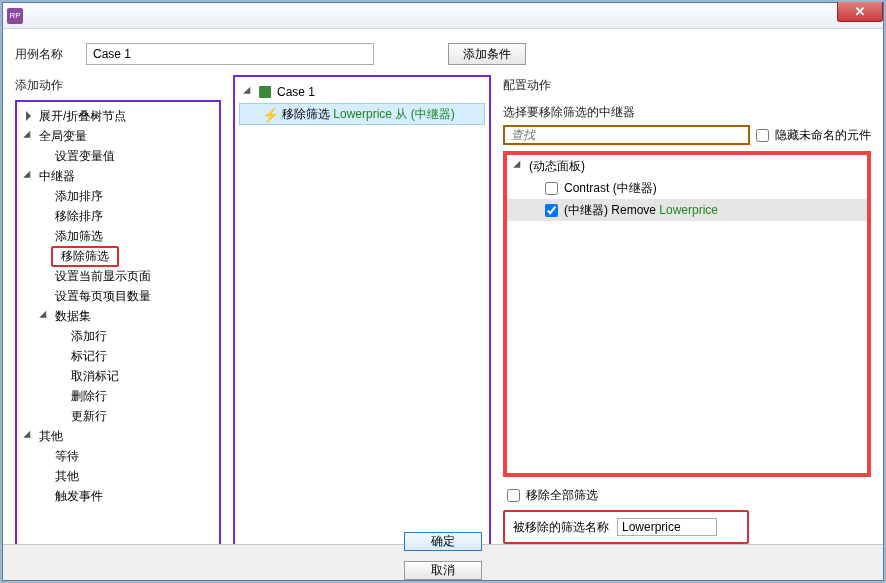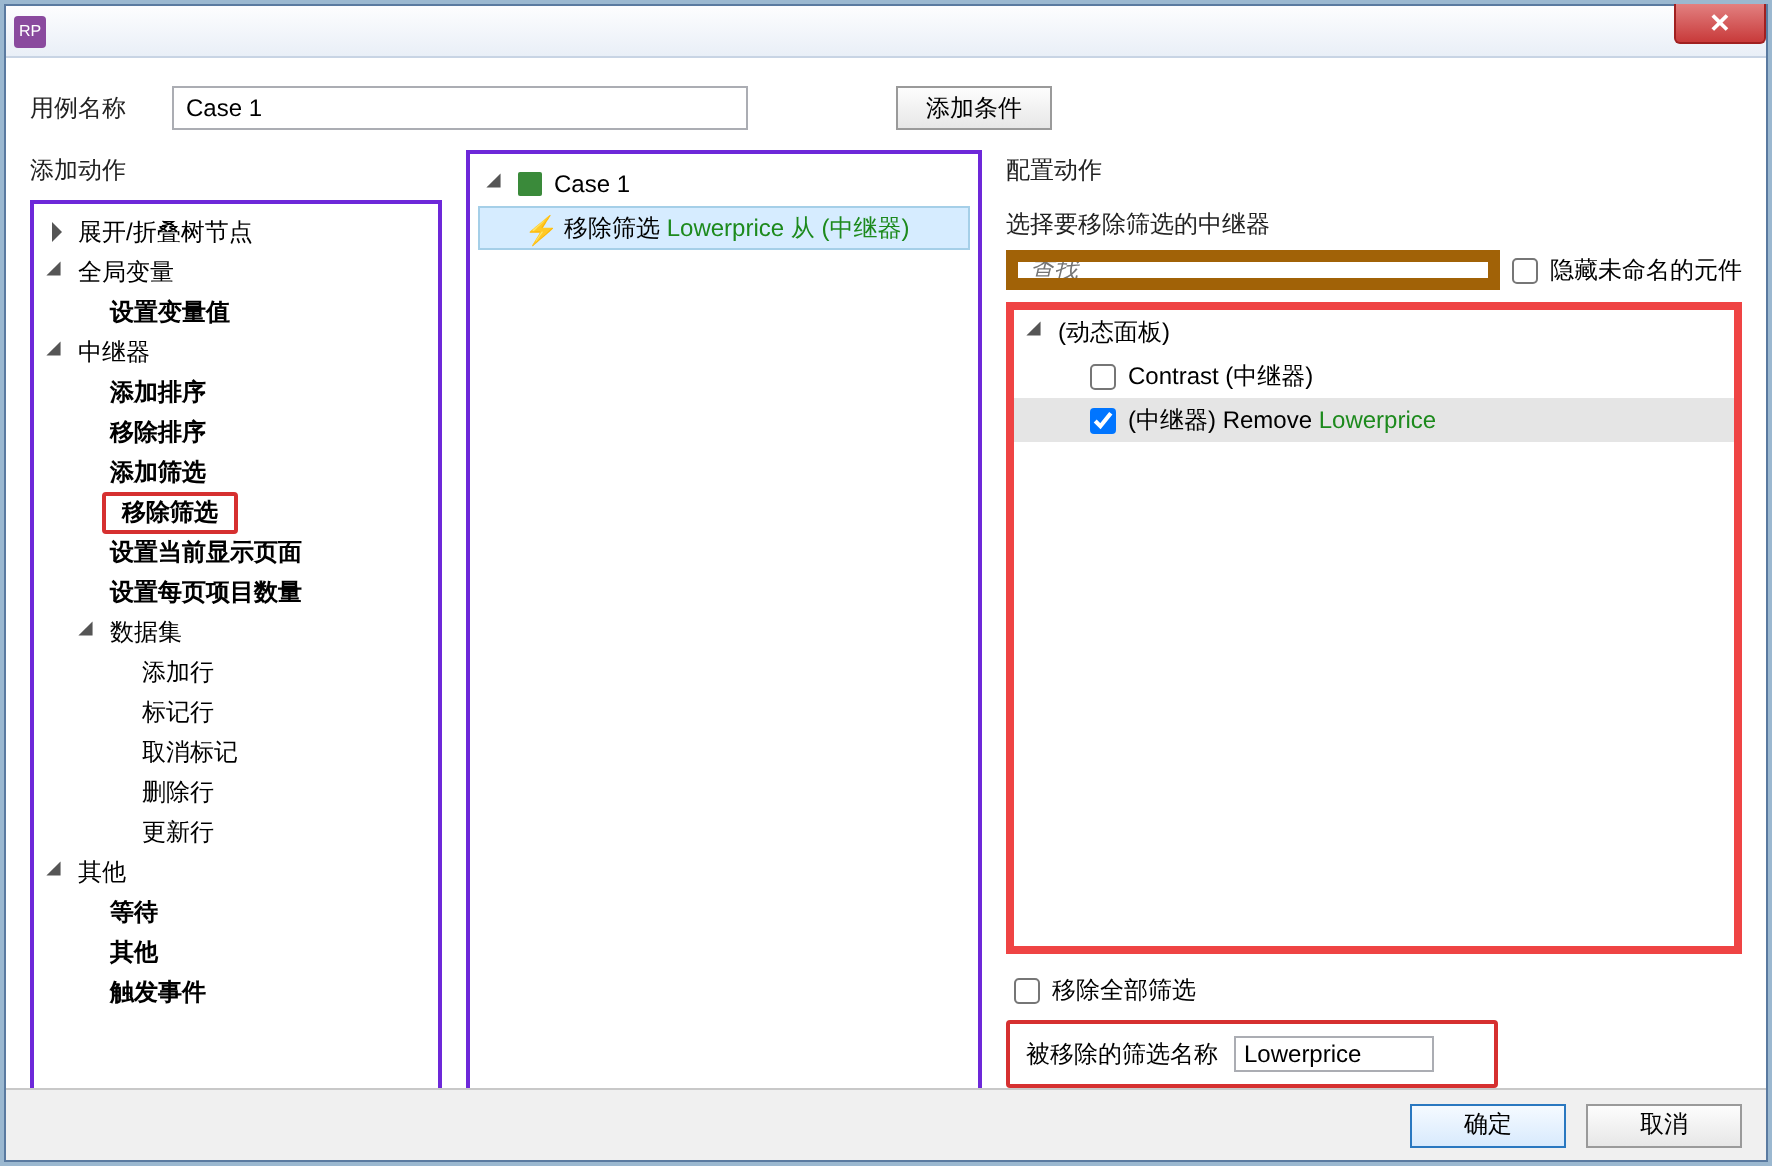--- a/index.html
+++ b/index.html
@@ -16,40 +16,40 @@
 .cols { display: flex; padding: 0 12px; gap: 12px; height: 476px; }
 .col { display: flex; flex-direction: column; }
 .col1 { width: 206px; } .col2 { width: 258px; } .col3 { flex: 1; }
 .col-head { color: #222; padding: 2px 0 6px 0; }
 .panel { border: 2px solid #6d28d9; background: #fff; flex: 1; overflow: auto; }
 .tree { padding: 4px 0; }
 .tree-row { display: flex; align-items: center; height: 20px; padding-left: 6px; cursor: default; }
 .caret { width: 12px; height: 12px; margin-right: 4px; display: inline-block; position: relative; }
 .caret.open::before { content:""; position:absolute; border-left:5px solid #555; border-top:5px solid transparent; border-bottom:5px solid transparent; left:3px; top:1px; transform: rotate(45deg);}
 .caret.closed::before { content:""; position:absolute; border-left:5px solid #555; border-top:5px solid transparent; border-bottom:5px solid transparent; left:3px; top:1px;}
-.ind-1 { padding-left: 22px; } .ind-2 { padding-left: 38px; font-weight: bold; } .ind-3 { padding-left: 54px; }
+.ind-1 { padding-left: 22px; } .ind-2 { padding-left: 38px; } .ind-3 { padding-left: 54px; }
 .red-box { border: 2px solid #d63030; border-radius: 2px; padding: 0; display: inline-block; margin-left: -4px; }
 .red-box-inner { padding: 2px 8px; }
 .org-panel { padding: 4px; }
 .org-row { display: flex; align-items: center; height: 22px; padding: 0 4px; }
 .org-row.sel { background: #d6ecff; border: 1px solid #a5cfe8; }
 .case-icon { width: 12px; height: 12px; background: #3a8a3a; margin-right: 6px; border-radius:1px; }
 .bolt { width: 14px; height: 14px; margin: 0 6px 0 18px; color: #666; font-size: 14px; }
 .green { color: #1d8a1d; }
 .cfg-head { color:#222; margin: 4px 0 4px 0; }
 .cfg-row { display:flex; align-items:center; gap:6px; margin-bottom:6px; }
-.search-input { flex:1; height:20px; border:6px solid #a16207; padding:0 6px; font-style: italic; color:#c2410c; }
+.search-input { flex:1; height:20px; border:2px solid #a16207; padding:0 6px; font-style: italic; color:#c2410c; }
 .cfg-panel { border:4px solid #ef4444; height: 326px; overflow:auto; }
 .cfg-tree-row { display:flex; align-items:center; height:22px; padding-left:6px; }
 .cfg-tree-row.sel { background:#e5e5e5; }
 input[type=checkbox] { width:13px; height:13px; margin-right:6px; }
 .filter-row { display:flex; align-items:center; margin-top:10px; padding-left:4px; }
 .red-box2 { border:2px solid #d63030; border-radius:2px; padding:6px 8px; margin-top:6px; display:flex; align-items:center; gap:8px; width: 246px; }
 .fname-input { width:100px; height:18px; border:1px solid #abadb3; padding:0 4px; }
-.footer { position:absolute; bottom:0; left:0; right:0; height:36px; background:#f0f0f0; border-top:1px solid #c8c8c8; display:flex; justify-content:flex-end; align-items:center; padding:0 12px; gap:10px; }
+.footer { position:absolute; bottom:0; left:0; right:0; height:36px; background:#f0f0f0; border-top:1px solid #c8c8c8; display:flex; justify-content:flex-end; align-items:center; padding:0 12px; gap:10px;flex-direction:column; }
 .ok-btn { border:1px solid #2a78c0; background:linear-gradient(#f5faff,#d8eafd); width:78px; height:22px; cursor:pointer; }
 .cancel-btn { width:78px; height:22px; background:linear-gradient(#fdfdfd,#e7e7e7); border:1px solid #9a9a9a; cursor:pointer; }
 </style>
 </head>
 <body>
 
 <div class="window">
   <div class="titlebar">
     <div class="icon">RP</div>
     <div class="close-btn">✕</div>

